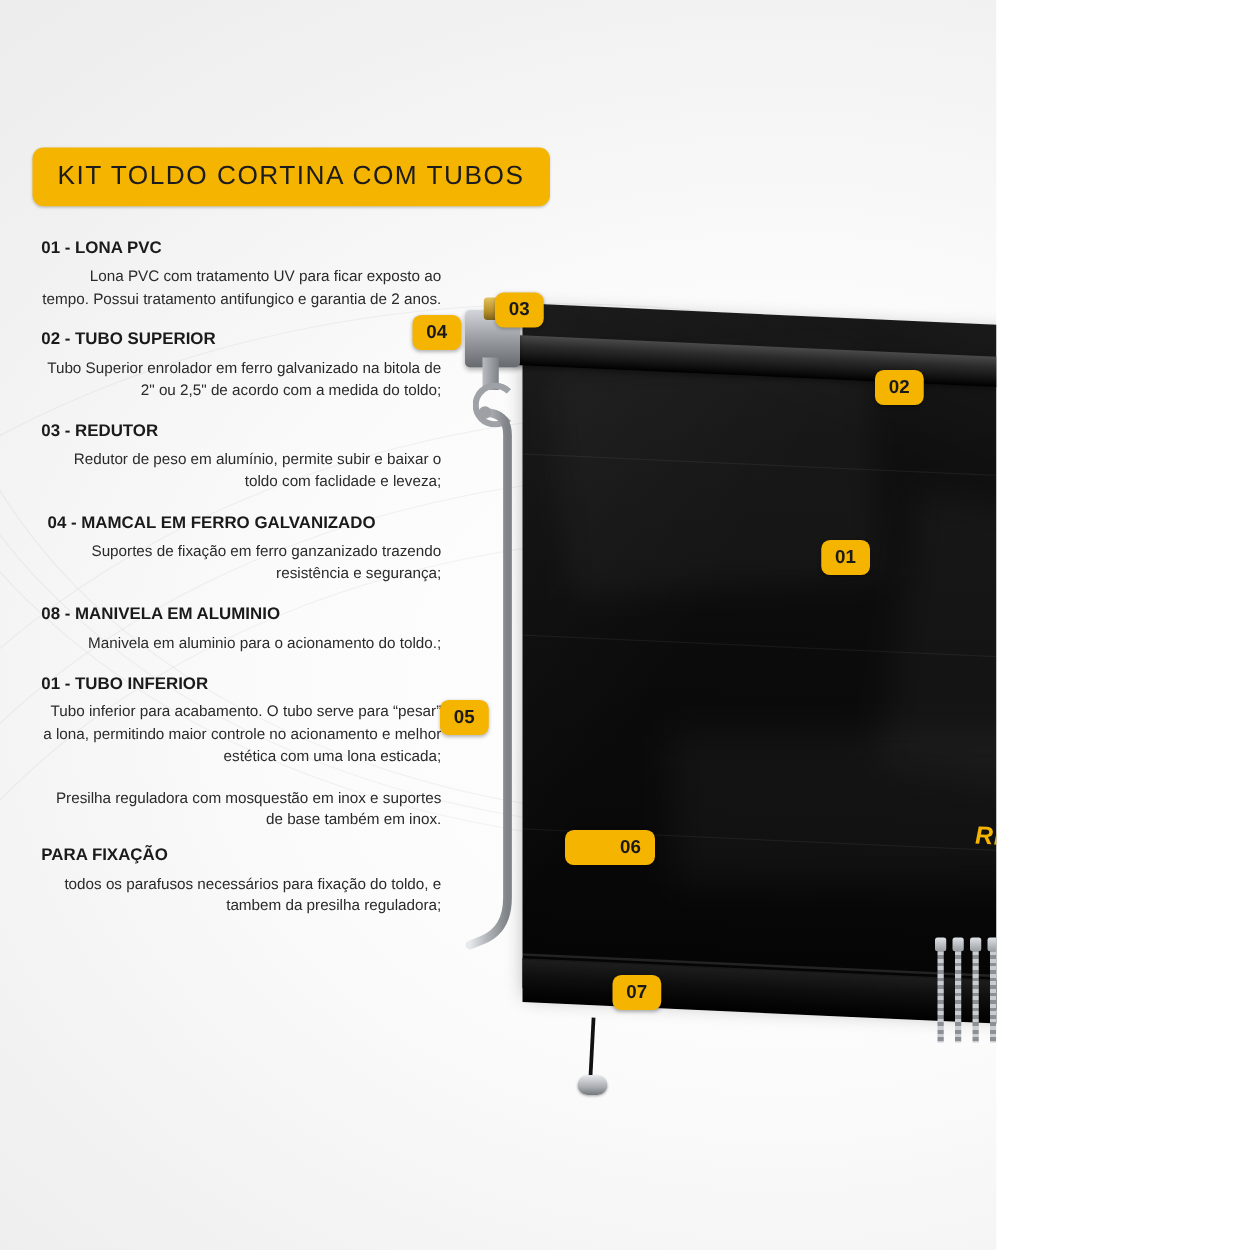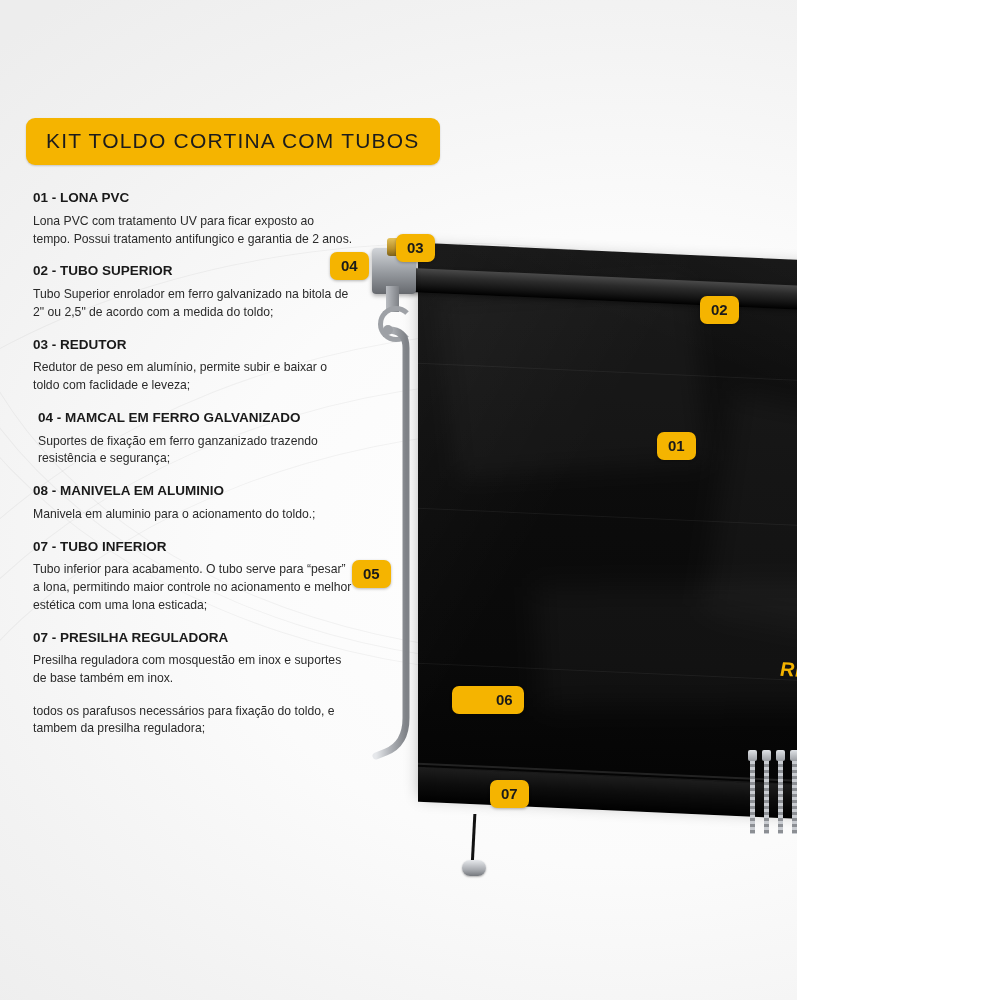--- a/index.html
+++ b/index.html
@@ -65,20 +65,21 @@
     font-weight: bold;
     color: #1a1a1a;
     margin: 0 0 6px 0;
     line-height: 1.25;
   }
   .feature-desc {
     font-size: 12.2px;
     color: #2a2a2a;
     line-height: 1.45;
     margin: 0;
+    text-align: right;
   }
   .feature.indented { padding-left: 5px; }
 
   
   .badge {
     position: absolute;
     background: #f5b400;
     color: #1a1a1a;
     font-weight: bold;
     font-size: 15px;
@@ -348,30 +349,30 @@
       <p class="feature-title">04 - MAMCAL  EM FERRO GALVANIZADO</p>
       <p class="feature-desc">Suportes de fixação em ferro ganzanizado trazendo resistência e segurança;</p>
     </div>
 
     <div class="feature">
       <p class="feature-title">08 - MANIVELA EM ALUMINIO</p>
       <p class="feature-desc">Manivela em aluminio para o acionamento do toldo.;</p>
     </div>
 
     <div class="feature">
-      <p class="feature-title">07 - TUBO INFERIOR</p>
+      <p class="feature-title">01 - TUBO INFERIOR</p>
       <p class="feature-desc">Tubo inferior para acabamento. O tubo serve para “pesar” a lona, permitindo maior controle no acionamento e melhor estética com uma lona esticada;</p>
     </div>
 
     <div class="feature">
-      <p class="feature-title">07 - PRESILHA REGULADORA</p>
       <p class="feature-desc">Presilha reguladora com mosquestão em inox e suportes de base também em inox.</p>
     </div>
 
     <div class="feature">
+      <p class="feature-title" style="margin-top:-4px">PARA FIXAÇÃO</p>
       <p class="feature-desc">todos os parafusos necessários para fixação do toldo, e tambem da presilha reguladora;</p>
     </div>
 
   </div>
 
   <div id="awning-wrap">
 
     <div id="lona">
       <div class="lona-sheen sheen-a"></div>
       <div class="lona-sheen sheen-b"></div>
@@ -440,18 +441,18 @@
     </div>
 
   </div>
 
   <div class="badge" style="left:396px; top:234px;">03</div>
   <div class="badge" style="left:330px; top:252px;">04</div>
   <div class="badge" style="left:700px; top:296px;">02</div>
   <div class="badge" style="left:930px; top:284px;">04</div>
   <div class="badge" style="left:657px; top:432px;">01</div>
   <div class="badge" style="left:352px; top:560px;">05</div>
-  <div class="badge" style="left:452px; top:686px;padding-left:44px;">06</div>
+  <div class="badge" style="left:452px; top:664px;padding-left:44px;">06</div>
   <div class="badge" style="left:905px; top:712px;">07</div>
   <div class="badge" style="left:490px; top:780px;">07</div>
   <div class="badge" style="left:805px; top:778px;border-radius:10px;">08</div>
 
 </div>
 
 </body></html>

